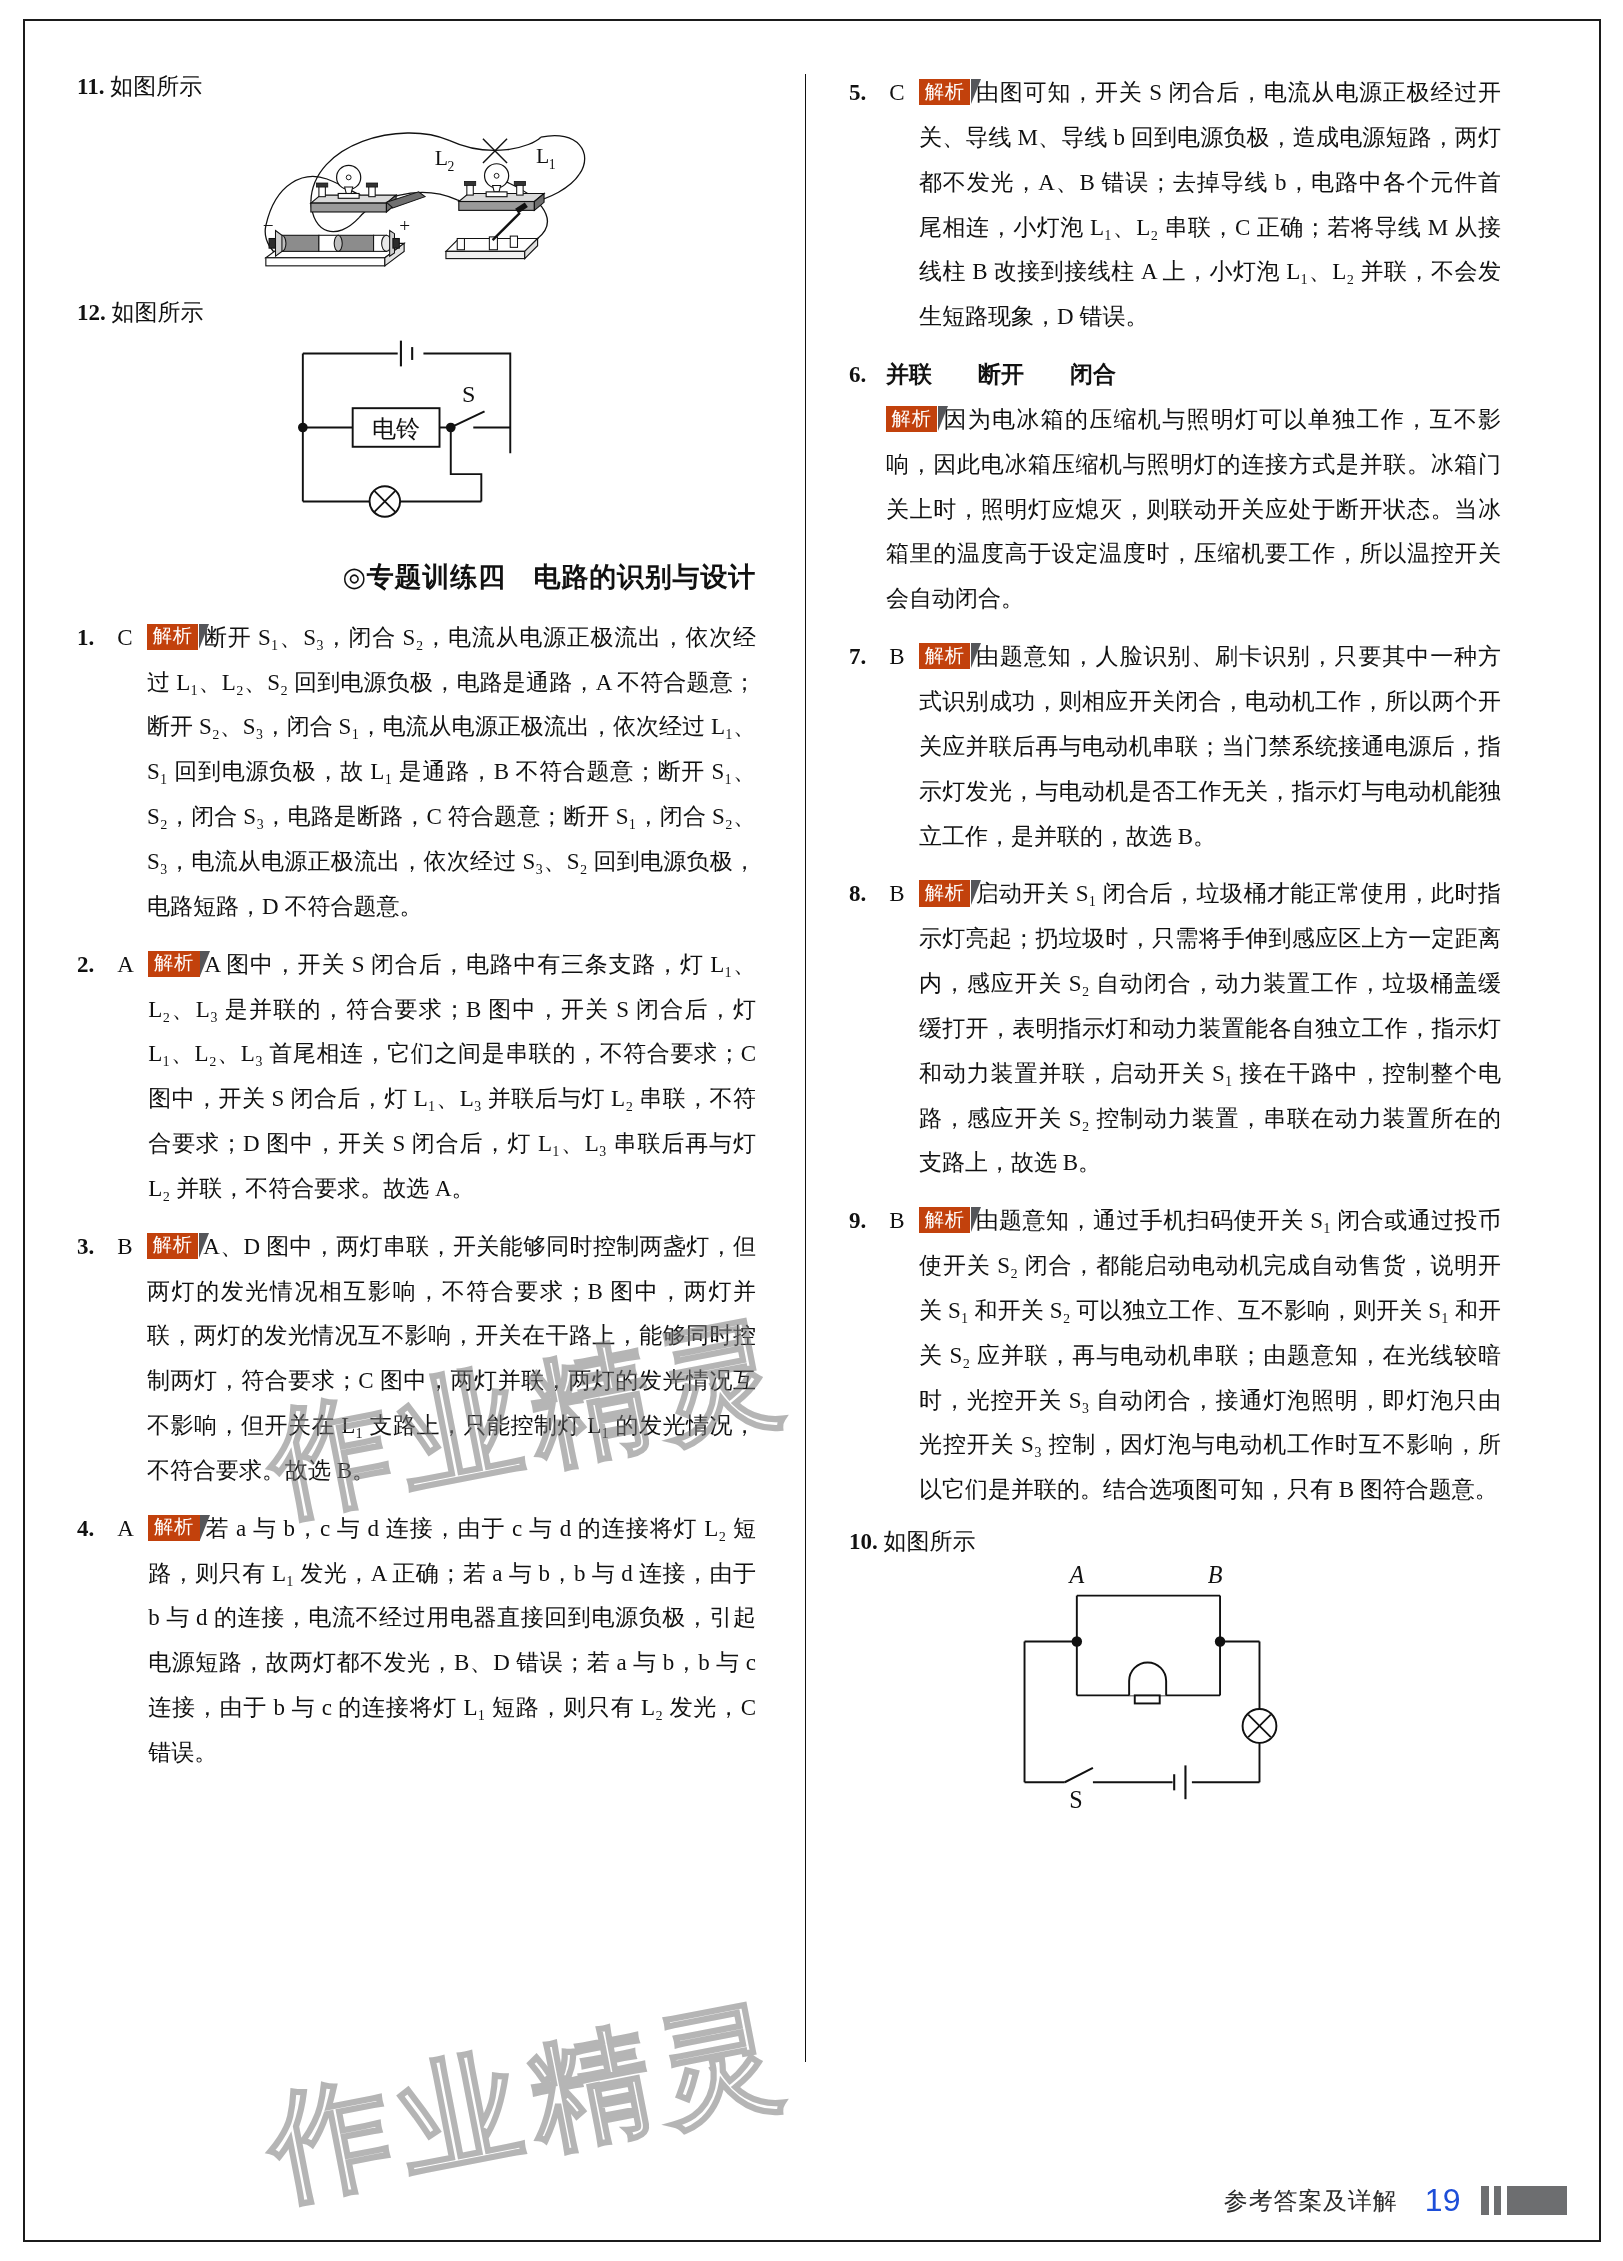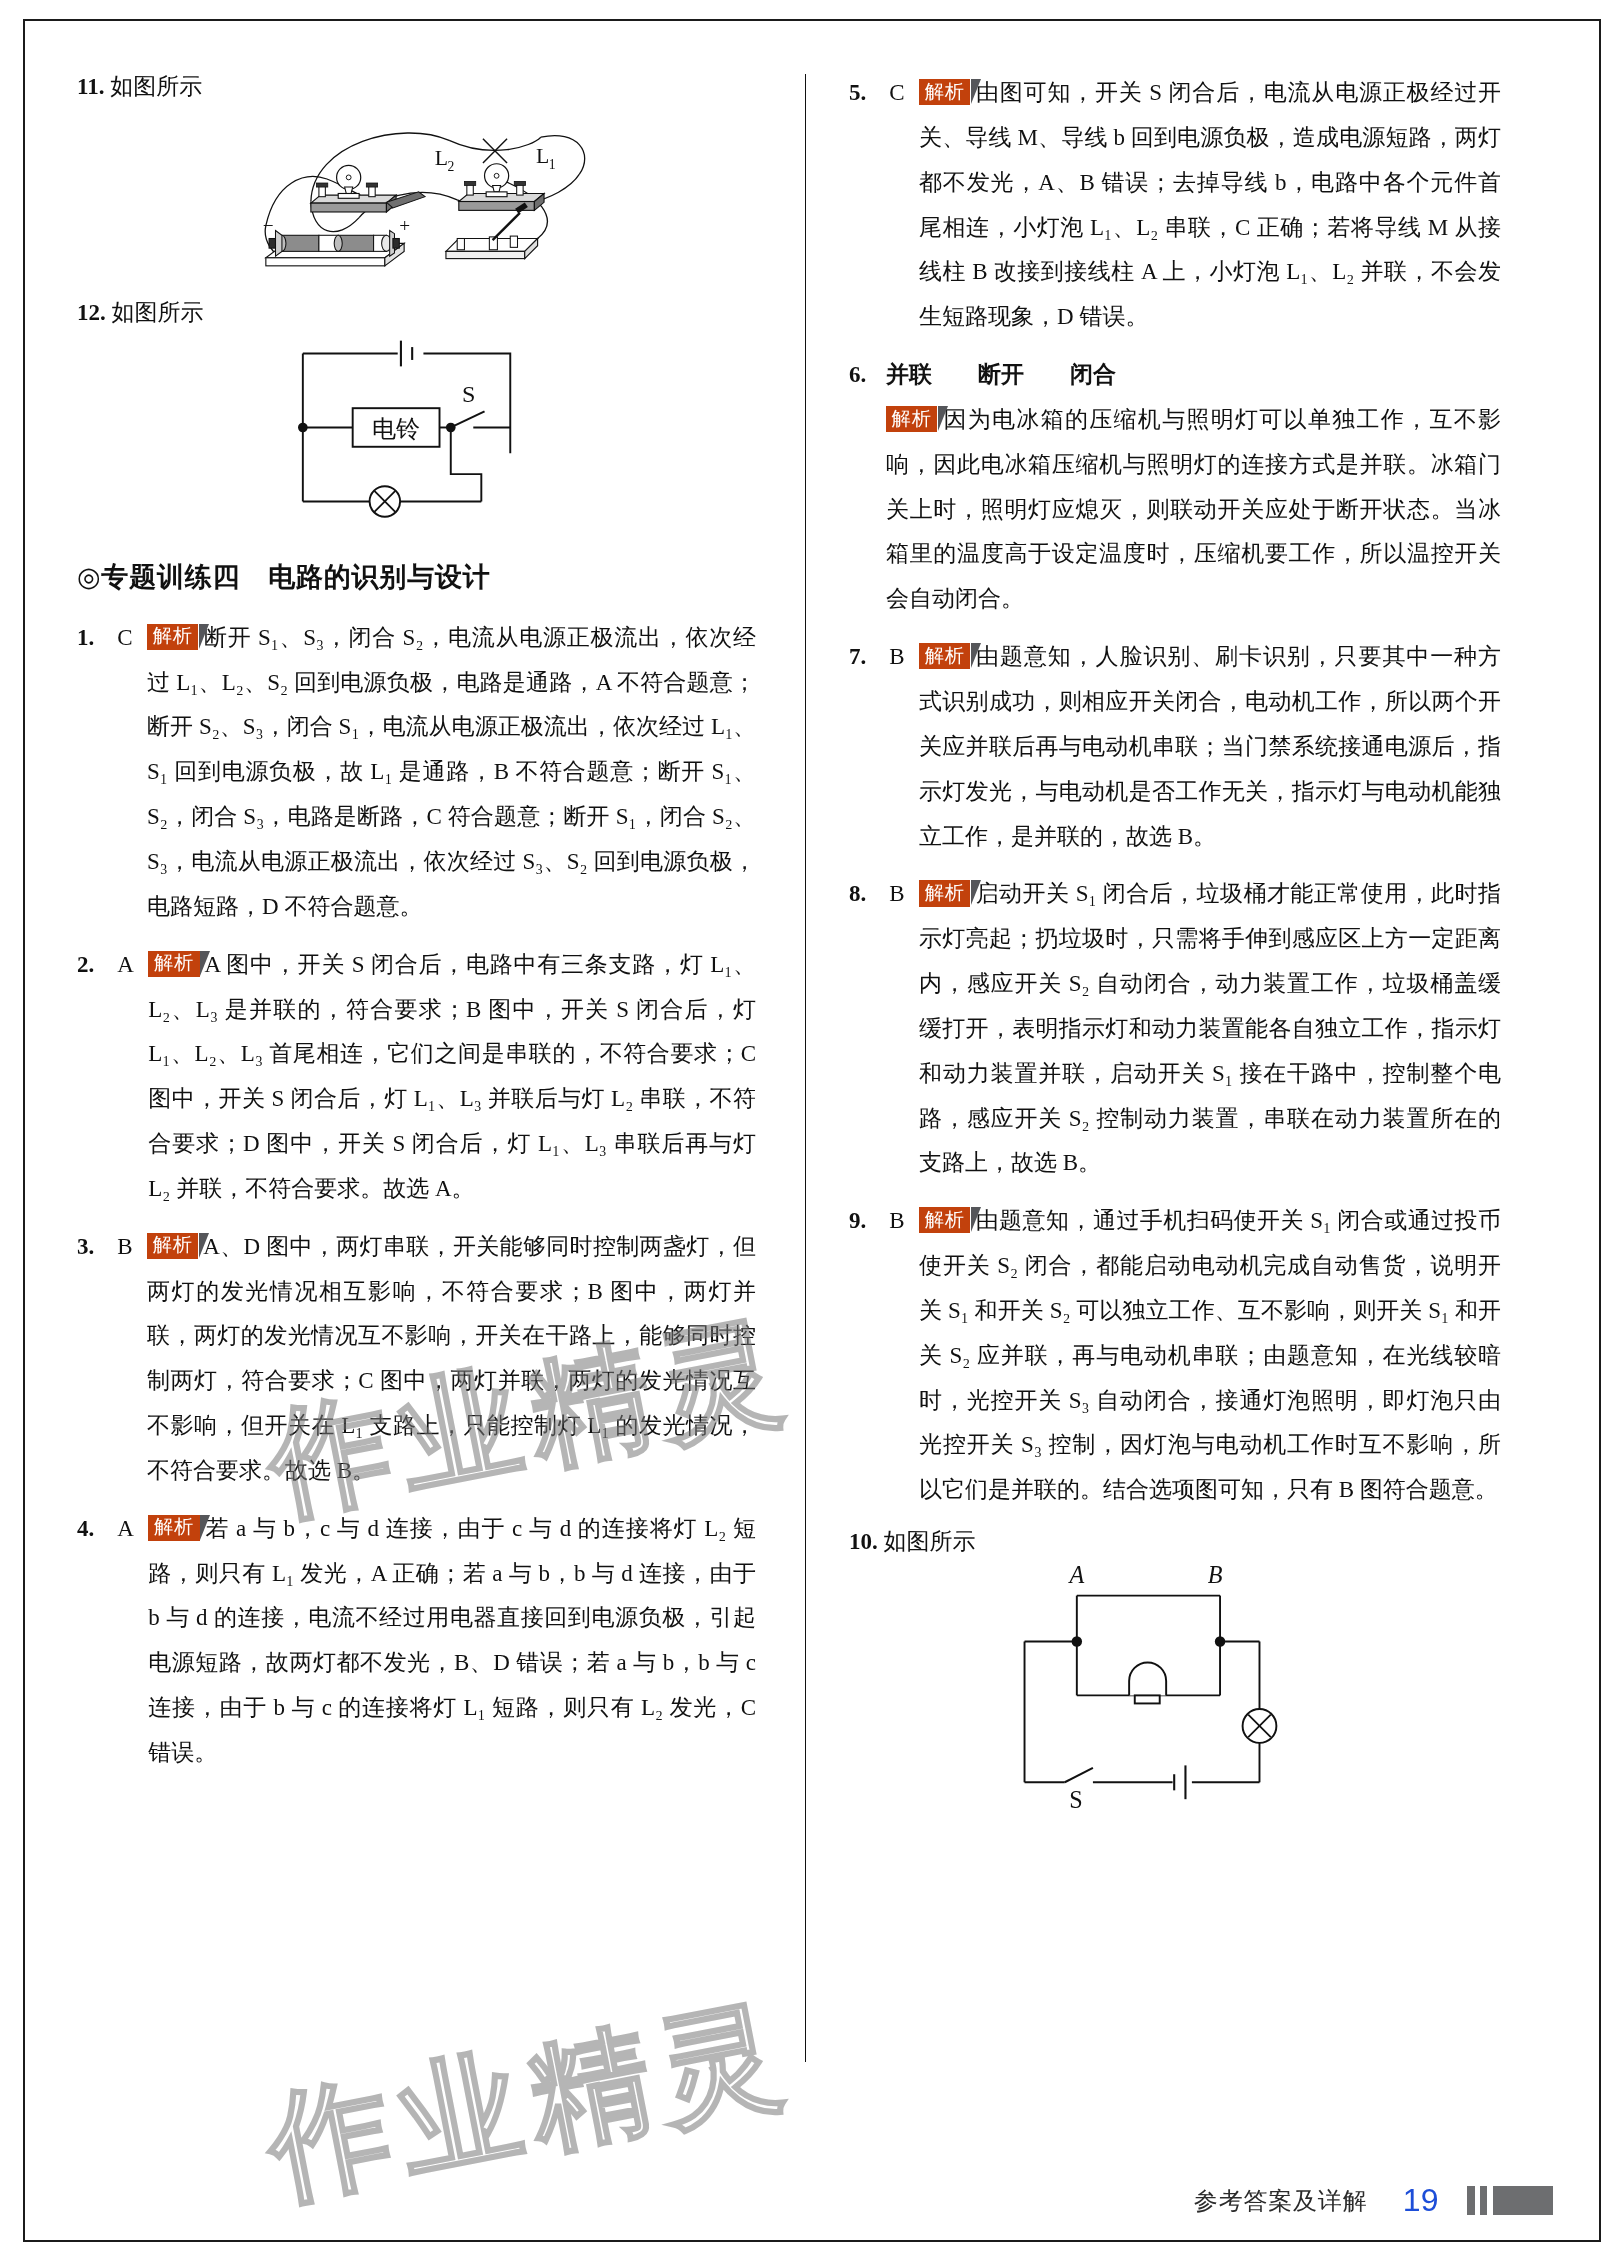--- a/index.html
+++ b/index.html
@@ -98,21 +98,21 @@
   }
 
   .fig-caption{
     font-size:23px;
     font-weight:bold;
     margin:0 0 3.2px 0;
   }
   .fig-caption .cap-txt{font-weight:normal;}
 
   .section-title{
-    text-align:left;
+    text-align:right;
     font-family:"Liberation Sans","DejaVu Sans",sans-serif;
     font-size:27px;
     font-weight:bold;
     margin:27px 0 21px 0;
     letter-spacing:0.8px;
   }
 
   
   .blanks{
     font-size:23px;
@@ -124,23 +124,23 @@
   .fig-wrap{width:100%;display:flex;justify-content:center;}
 
   
   .footer{
     position:absolute;
     left:0;bottom:42px;
     width:100%;
     display:flex;
     justify-content:flex-end;
     align-items:center;
-    padding-right:70px;
+    padding-right:56px;
     box-sizing:border-box;
-    gap:29px;
+    gap:21px;
   }
   .footer-text{
     font-family:"Liberation Sans","DejaVu Sans",sans-serif;
     font-size:24px;
     color:#2b2b2b;
     letter-spacing:0.8px;
   }
   .footer-page{
     font-family:"Liberation Sans","DejaVu Sans",sans-serif;
     font-size:32px;

